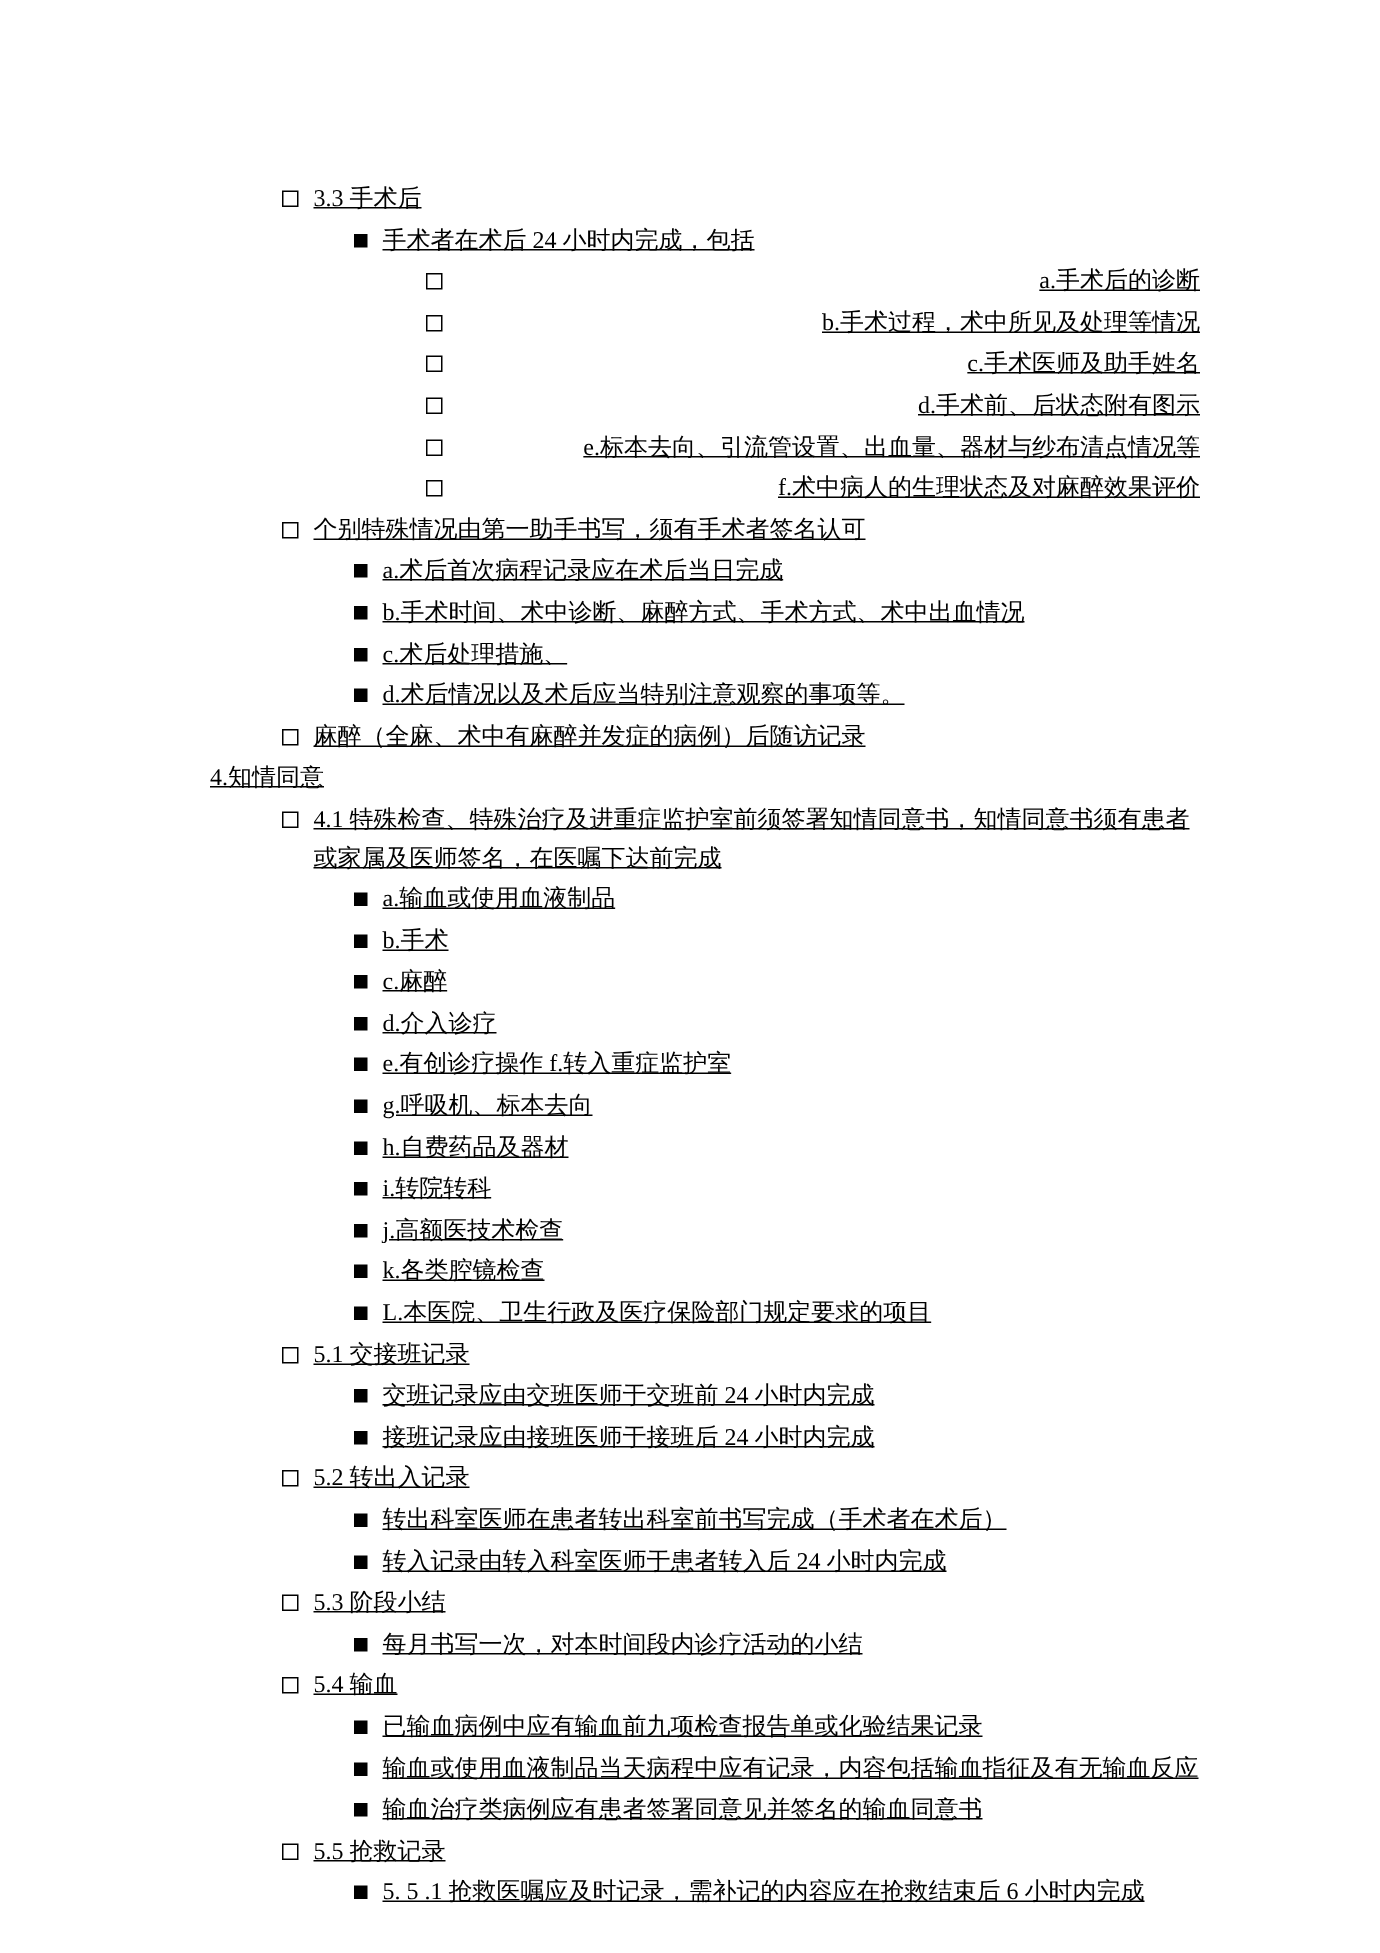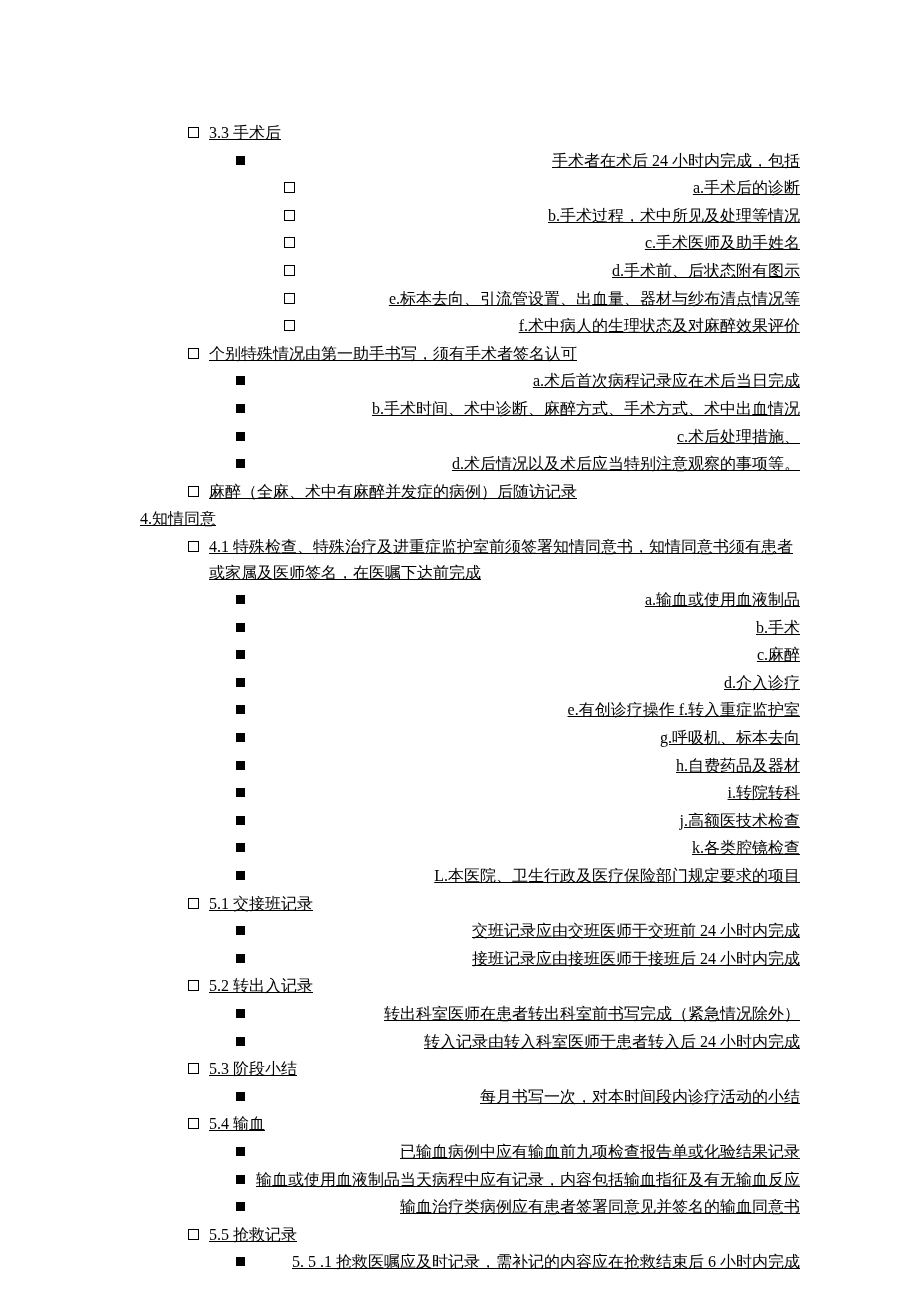--- a/index.html
+++ b/index.html
@@ -35,21 +35,21 @@
       display: inline-block;
       width: 9px;
       height: 9px;
       background: #000;
       margin-right: 10px;
       margin-top: 8px;
       flex-shrink: 0;
     }
     .indent-0 { padding-left: 0px; }
     .indent-1 { padding-left: 48px; }
-    .indent-2 { padding-left: 96px; text-align: right; }
+    .indent-2 { padding-left: 96px; }
     .indent-3 { padding-left: 144px; text-align: right; }
     .text {
       flex: 1;
     }
   </style>
 </head>
 <body>
 
 <div id="content">
     <div class="line indent-1">
@@ -170,21 +170,21 @@
     <div class="line indent-2">
       <span class="bullet-filled"></span>
       <span class="text">接班记录应由接班医师于接班后 24 小时内完成</span>
     </div>
     <div class="line indent-1">
       <span class="bullet-open"></span>
       <span class="text">5.2 转出入记录</span>
     </div>
     <div class="line indent-2">
       <span class="bullet-filled"></span>
-      <span class="text">转出科室医师在患者转出科室前书写完成（紧急情况除外）</span>
+      <span class="text">转出科室医师在患者转出科室前书写完成（手术者在术后）</span>
     </div>
     <div class="line indent-2">
       <span class="bullet-filled"></span>
       <span class="text">转入记录由转入科室医师于患者转入后 24 小时内完成</span>
     </div>
     <div class="line indent-1">
       <span class="bullet-open"></span>
       <span class="text">5.3 阶段小结</span>
     </div>
     <div class="line indent-2">

